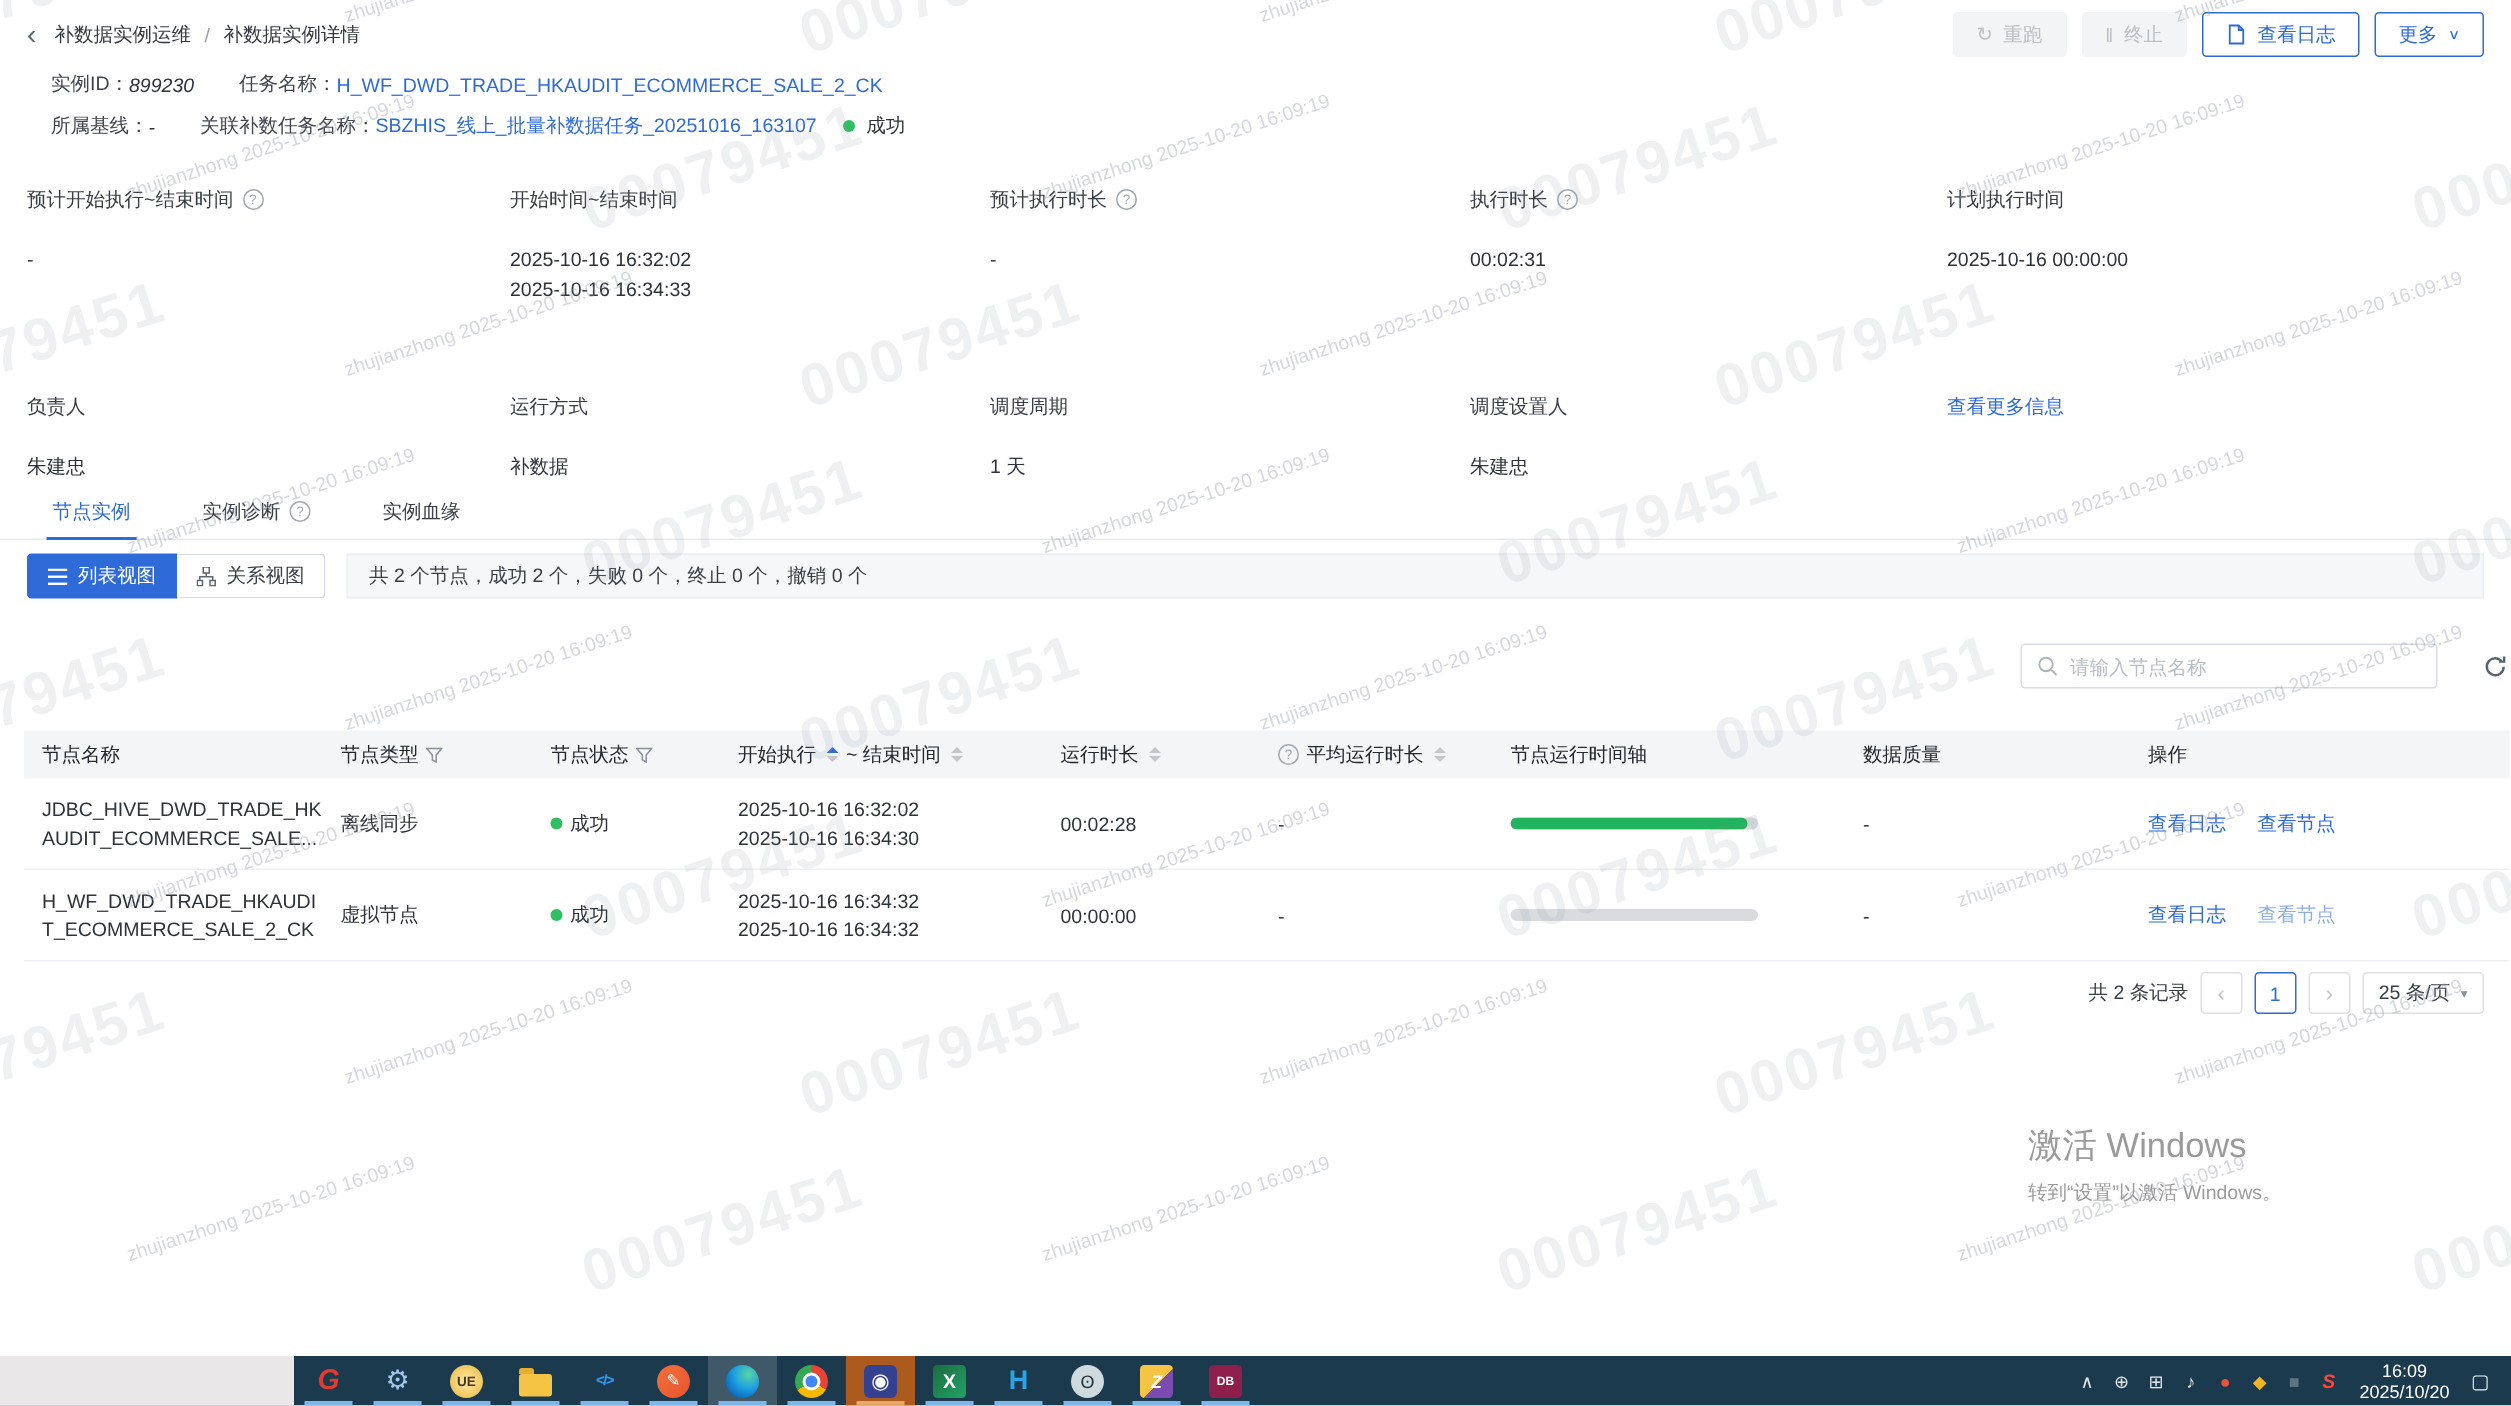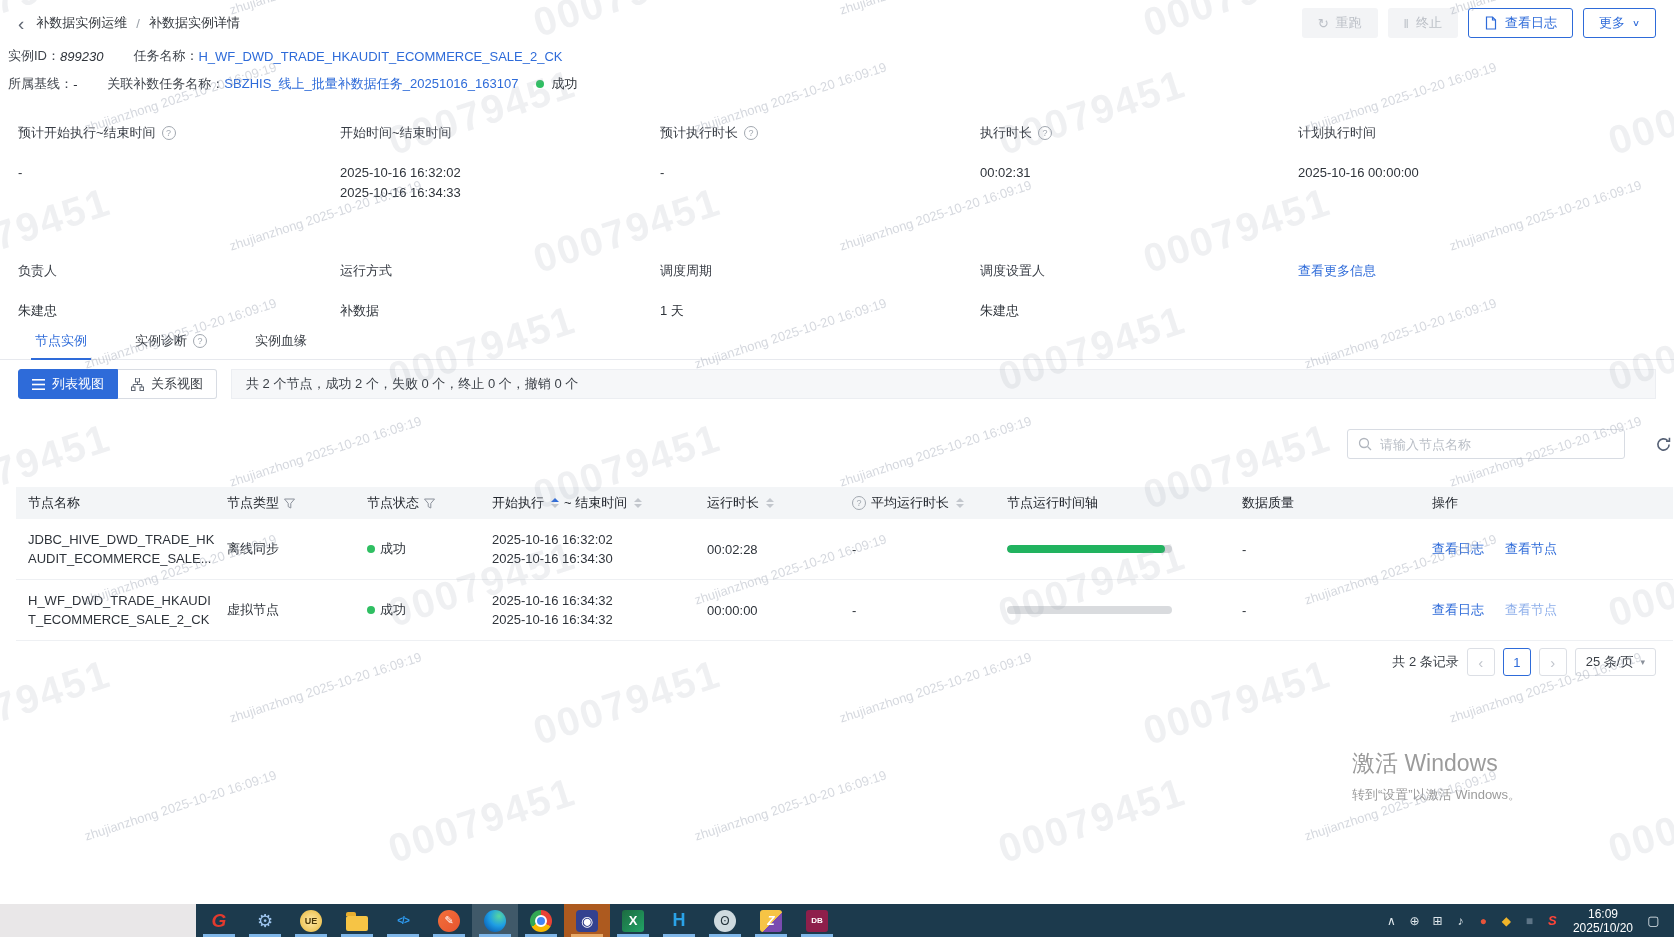--- a/index.html
+++ b/index.html
@@ -28,21 +28,21 @@
   .crumb-sep { color:#9aa0a8; }
   .topbar-actions { margin-left:auto; display:flex; gap:10px; }
   .btn { height:30px; padding:0 15px; border-radius:3px; display:inline-flex; align-items:center; gap:7px;
          font-size:13px; cursor:pointer; border:1px solid transparent; background:#fff;
          font-family:inherit; }
   .btn-disabled { background:#f3f4f6; color:#bcc0c7; cursor:not-allowed; }
   .btn-disabled .btn-ic { color:#bcc0c7; font-size:13px; }
   .btn-outline { border-color:#2e6bd9; color:#2e6bd9; }
   .btn .caret { font-size:11px; transform:scaleY(0.8); }
   
-  .meta-line { position:absolute; left:8px; display:flex; align-items:center; z-index:5; }
+  .meta-line { position:absolute; left:34px; display:flex; align-items:center; z-index:5; }
   .line-id { top:47px; }
   .line-baseline { top:75px; }
   .meta-label { color:#40454d; }
   .meta-val { color:#2e333a;font-style:italic; }
   .meta-gap { margin-left:30px; }
   .status-inline { display:inline-flex; align-items:center; gap:7px; margin-left:18px; }
   .status-dot { width:8px; height:8px; border-radius:50%; background:#2fbf62; }
   
   .info-grid { position:absolute; top:124px; left:18px; right:18px; z-index:5; }
   .info-row { display:grid; grid-template-columns:322px 320px 320px 318px 1fr; }

